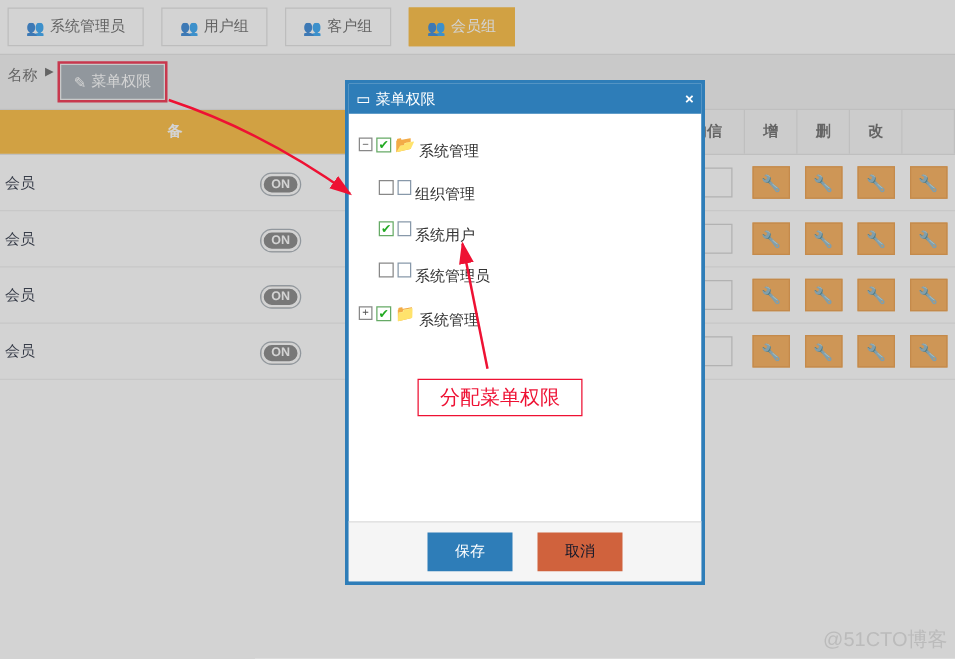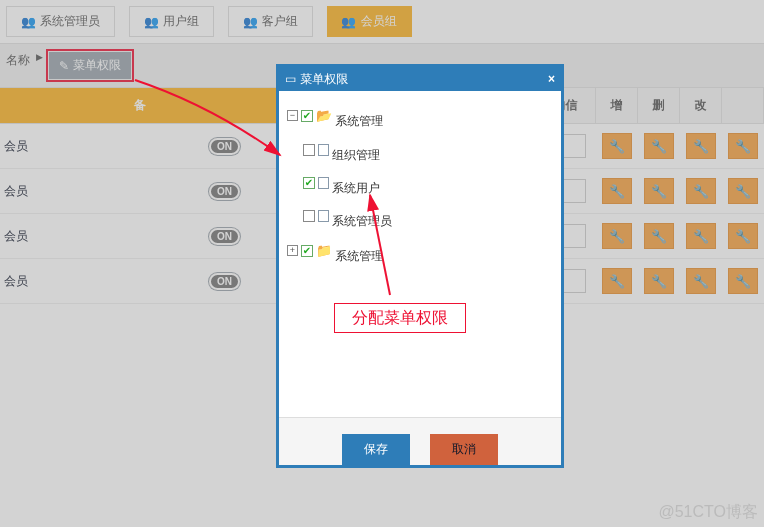--- a/index.html
+++ b/index.html
@@ -48,21 +48,21 @@
   .tree li > ul { width:100%; }
   .expander { width:11px; height:11px; border:1px solid #888; display:inline-flex; align-items:center; justify-content:center; font-size:9px; line-height:1; color:#555; background:#fff;}
   .chk { width:12px; height:12px; border:1px solid #6a6; display:inline-flex; align-items:center; justify-content:center; font-size:10px; color:#2a2; background:#fff;}
   .chk.unchecked { color:transparent; border-color:#888;}
   .folder { color:#e8c46a; font-size:13px; }
   .page { width:11px; height:12px; border:1px solid #89a; display:inline-block; background:linear-gradient(#fff,#fff); position:relative; }
   .node-label { color:#333;margin-top:12px; }
 
   .annot-box { position:absolute; left:55px; top:212px; width:132px; height:30px; border:1px solid #e13; color:#e13; display:flex; align-items:center; justify-content:center; font-size:16px; background:#fff; }
   
-  .dlg-footer { height:48px; background:#f5f5f5; border-top:1px solid #ddd; display:flex; align-items:flex-end; justify-content:center; gap:20px; }
+  .dlg-footer { height:48px; background:#f5f5f5; border-top:1px solid #ddd; display:flex; align-items:center; justify-content:center; gap:20px; }
   .btn-save { background:#2e7db8; color:#fff; padding:7px 22px; cursor:pointer; }
   .btn-cancel { background:#d0623d; color:#0f172a; padding:7px 22px; cursor:pointer; }
 
   
   .arrow { position:absolute; z-index:20; pointer-events:none; }
   .watermark { position:absolute; right:6px; bottom:4px; color:#bbb; font-size:16px; z-index:30;}
 </style>
 </head>
 <body>
 

